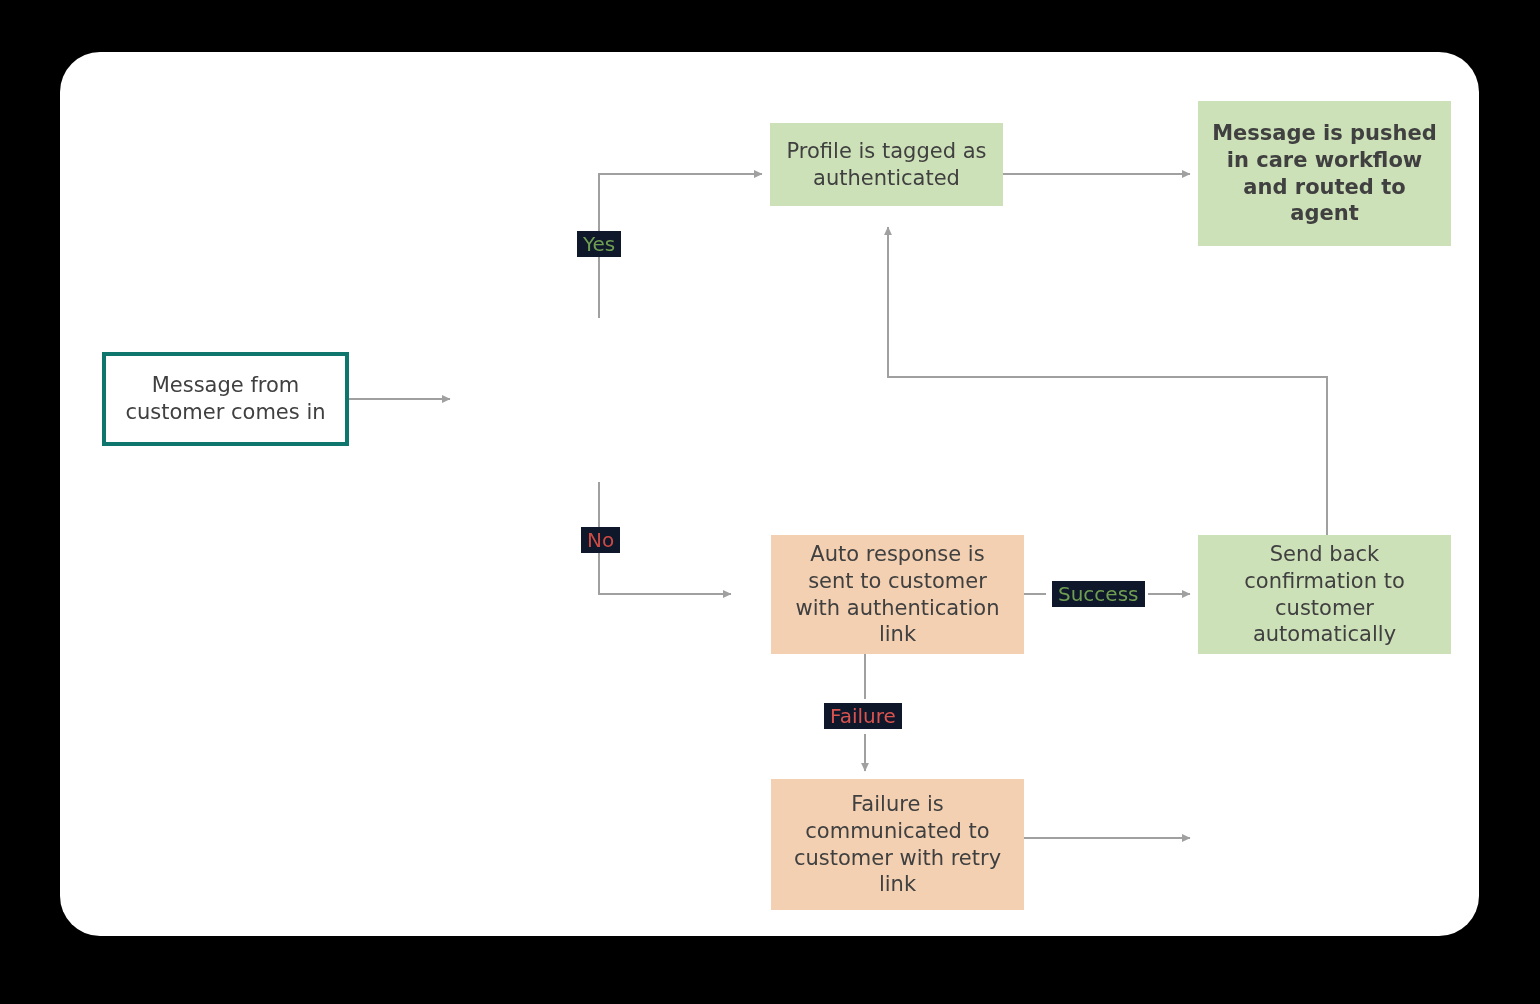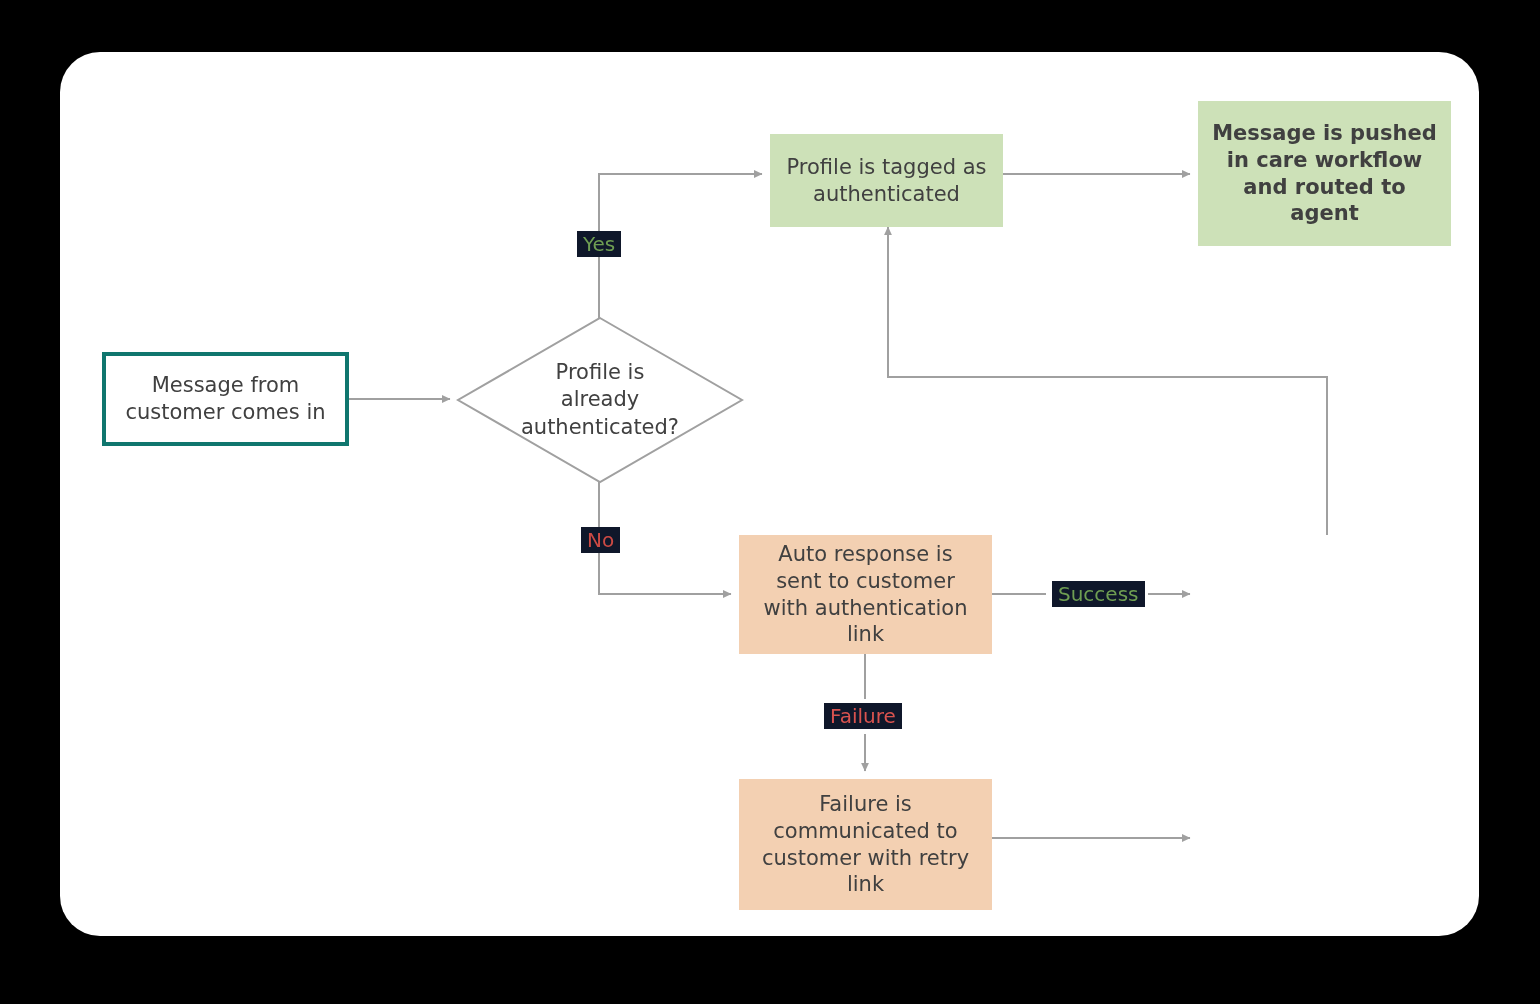--- a/index.html
+++ b/index.html
@@ -60,20 +60,21 @@
   }
 
   .node-green {
     background: #cde1b8;
     border: none;
   }
 
   .node-orange {
     background: #f3d0b2;
     border: none;
+    margin-left: 32px;
   }
 
   .node-bold {
     font-weight: bold;
     color: #404040;
   }
 
   .diamond-wrap {
     position: absolute;
   }
@@ -144,42 +145,38 @@
 
       <path d="M1327,535 L1327,377 L888,377 L888,227" marker-end="url(#arrow)"></path>
 
       <path d="M992,838 L1190,838" marker-end="url(#arrow)"></path>
     </g>
   </svg>
 
   <div class="node node-start" style="left:102px; top:352px; width:247px; height:94px;">Message from
 customer comes in</div>
 
-  <div class="diamond-wrap" style="left:456px; top:316px; width:288px; height:168px;">
-    <svg class="diamond-shape" width="288" height="168" viewBox="0 0 288 168" xmlns="http://www.w3.org/2000/svg">
-      <polygon points="144,2 286,84 144,166 2,84" fill="#ffffff" stroke="#a0a0a0" stroke-width="2"></polygon>
-    </svg>
-    <div class="diamond-label">Profile is
-already
-authenticated?</div>
-  </div>
 
-  <div class="node node-green" style="left:770px; top:134px; width:233px; height:93px;">Profile is tagged as
+  <div class="node node-green" style="left:770px; top:123px; width:233px; height:83px;">Profile is tagged as
 authenticated</div>
 
   <div class="node node-green node-bold" style="left:1198px; top:101px; width:253px; height:145px;">Message is pushed
 in care workflow
 and routed to
 agent</div>
 
   <div class="node node-orange" style="left:739px; top:535px; width:253px; height:119px;">Auto response is
 sent to customer
 with authentication
 link</div>
 
+  <div class="node node-green" style="left:1198px; top:535px; width:253px; height:119px;">Send back
+confirmation to
+customer
+automatically</div>
 
   <div class="node node-orange" style="left:739px; top:779px; width:253px; height:131px;">Failure is
 communicated to
 customer with retry
 link</div>
 
 
   <div class="edge-label label-yes" style="left:577px; top:231px;">Yes</div>
 
   <div class="edge-label label-no" style="left:581px; top:527px;">No</div>

